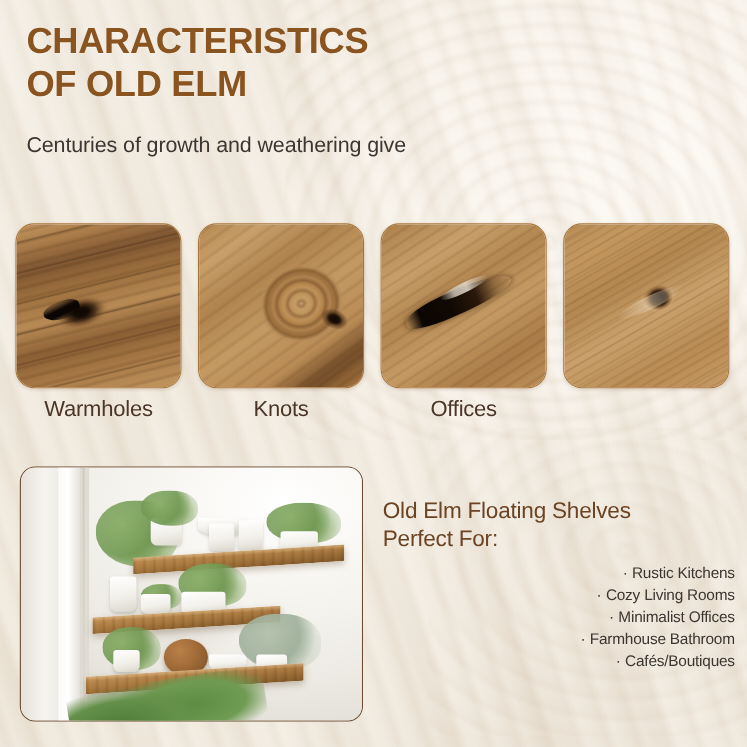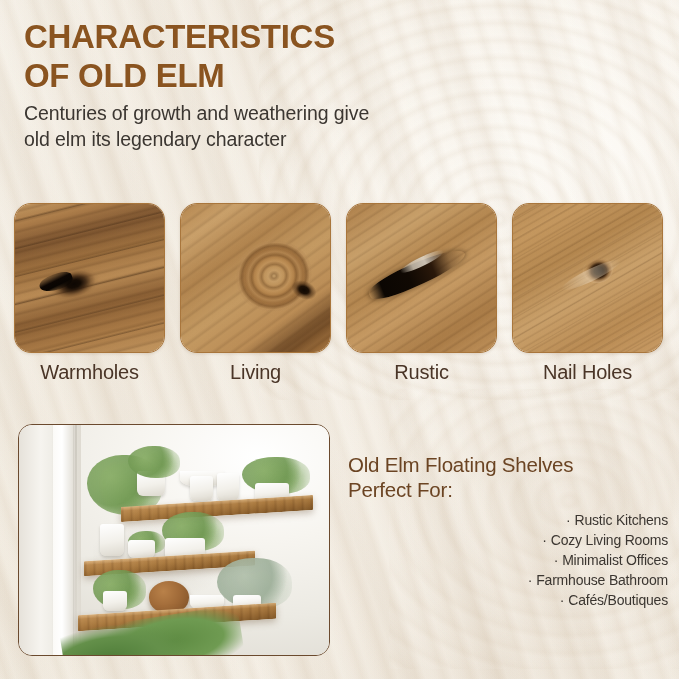--- a/index.html
+++ b/index.html
@@ -61,21 +61,21 @@
   .header { position:absolute; left:24px; top:18px; width:470px; }
   .title {
     color:#8a5420;
     font-size:33px;
     line-height:1.17;
     font-weight:bold;
     letter-spacing:-0.3px;
     text-shadow:0 1px 0 rgba(255,255,255,.35);
   }
   .subtitle {
-    margin-top:6px;
+    margin-top:25px;
     color:#3b3631;
     font-size:19.5px;
     line-height:1.33;
     letter-spacing:-0.1px;
   }
 
   
   .swatch-row {
     position:absolute; left:14px; top:203px;
     width:651px; height:150px;
@@ -346,21 +346,20 @@
 
 <div class="wrap">
 
   <div class="header">
     <div class="title">
       <div>CHARACTERISTICS</div>
       <div>OF OLD ELM</div>
     </div>
     <div class="subtitle">
       <div>Centuries of growth and weathering give</div>
-      <div>old elm its legendary character</div>
     </div>
   </div>
 
   <div class="swatch-row">
 
     <div class="swatch-card">
       <div class="wood w1"></div>
     </div>
 
     <div class="swatch-card">
@@ -371,23 +370,22 @@
       <div class="wood w3"></div>
     </div>
 
     <div class="swatch-card">
       <div class="wood w4"></div>
     </div>
   </div>
 
   <div class="label-row">
     <div class="swatch-label">Warmholes</div>
-    <div class="swatch-label">Living</div>
-    <div class="swatch-label">Rustic</div>
-    <div class="swatch-label">Nail Holes</div>
+    <div class="swatch-label">Knots</div>
+    <div class="swatch-label">Offices</div>
   </div>
 
   <div class="photo">
     <div class="room">
       <div class="wall-main"></div>
       <div class="wall-left"></div>
       <div class="trim"></div>
       <div class="wall-corner"></div>
       <div class="floor-shadow"></div>
 

